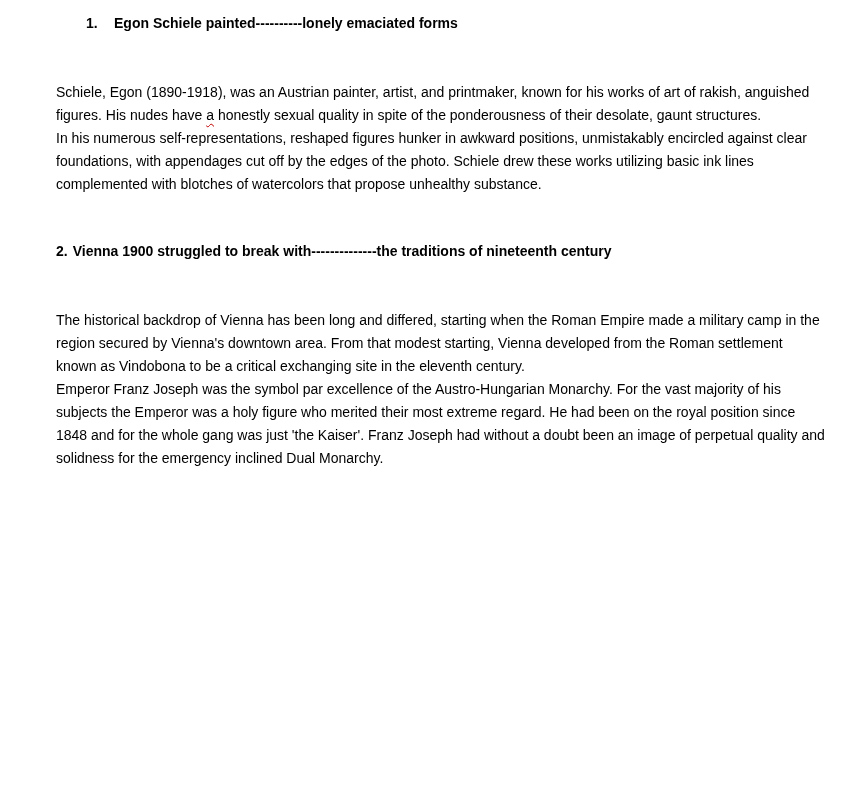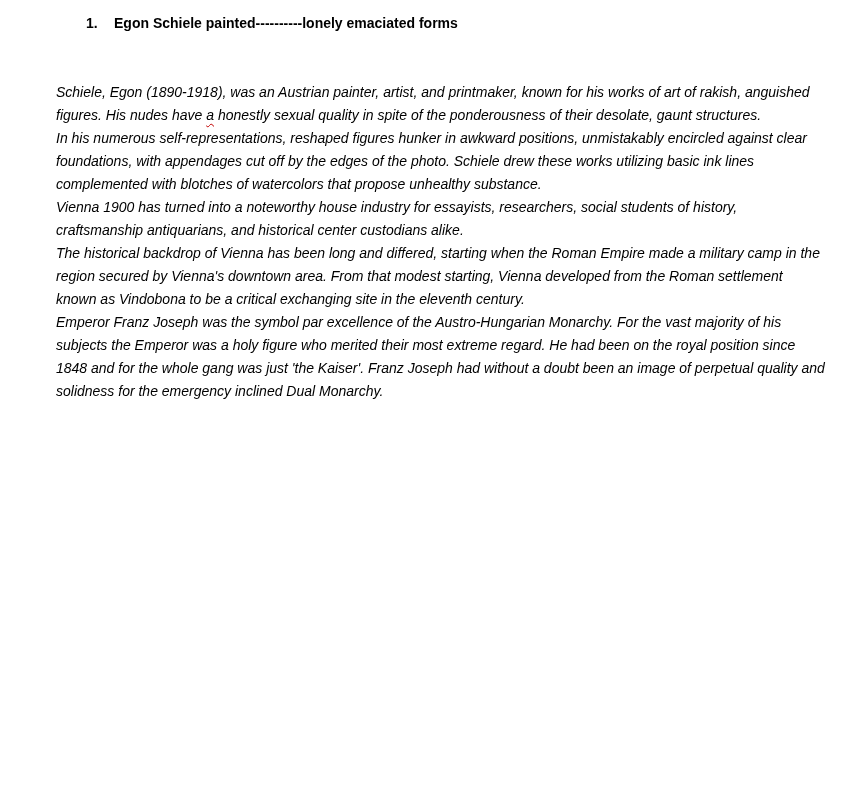--- a/index.html
+++ b/index.html
@@ -30,21 +30,20 @@
   .h1-num {
     display: inline-block;
     margin-left: 30px;
     width: 28px;
   }
   .inline-num {
     margin-right: 5px;
   }
   .body p {
     margin: 0;
-    font-style: italic;
   }
   .spell-flag {
     text-decoration-line: underline;
     text-decoration-style: wavy;
     text-decoration-color: #c00000;
     text-decoration-thickness: 1px;
     text-underline-offset: 3px;
   }
 </style>
 </head>
@@ -54,22 +53,22 @@
 
   <div class="section">
     <p class="section-heading"><span class="h1-num">1.</span><span>Egon Schiele painted----------lonely emaciated forms</span></p>
     <div class="body">
       <p><span>Schiele, Egon (1890-1918), was an Austrian painter, artist, and printmaker, known for his works of art of rakish, anguished figures. His nudes have </span><span class="spell-flag">a</span><span> honestly sexual quality in spite of the ponderousness of their desolate, gaunt structures.</span></p>
       <p>In his numerous self-representations, reshaped figures hunker in awkward positions, unmistakably encircled against clear foundations, with appendages cut off by the edges of the photo. Schiele drew these works utilizing basic ink lines complemented with blotches of watercolors that propose unhealthy substance.</p>
     </div>
   </div>
 
   <div class="section">
+    <p class="section-heading"><span class="inline-num">2.</span><span>Vienna 1900 struggled to break with--------------the traditions of nineteenth century</span></p>
     <div class="body">
-      <p>Vienna 1900 has turned into a noteworthy house industry for essayists, researchers, social students of history, craftsmanship antiquarians, and historical center custodians alike.</p>
       <p>The historical backdrop of Vienna has been long and differed, starting when the Roman Empire made a military camp in the region secured by Vienna's downtown area. From that modest starting, Vienna developed from the Roman settlement known as Vindobona to be a critical exchanging site in the eleventh century.</p>
     </div>
   </div>
 
   <div class="section">
     <div class="body">
       <p>Emperor Franz Joseph was the symbol par excellence of the Austro-Hungarian Monarchy. For the vast majority of his subjects the Emperor was a holy figure who merited their most extreme regard. He had been on the royal position since 1848 and for the whole gang was just 'the Kaiser'. Franz Joseph had without a doubt been an image of perpetual quality and solidness for the emergency inclined Dual Monarchy.</p>
     </div>
   </div>
 

